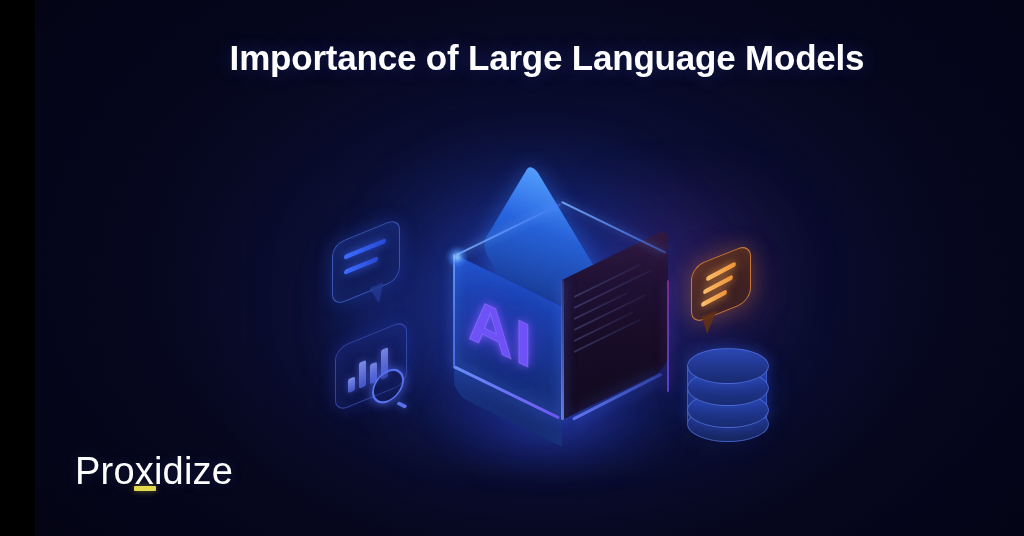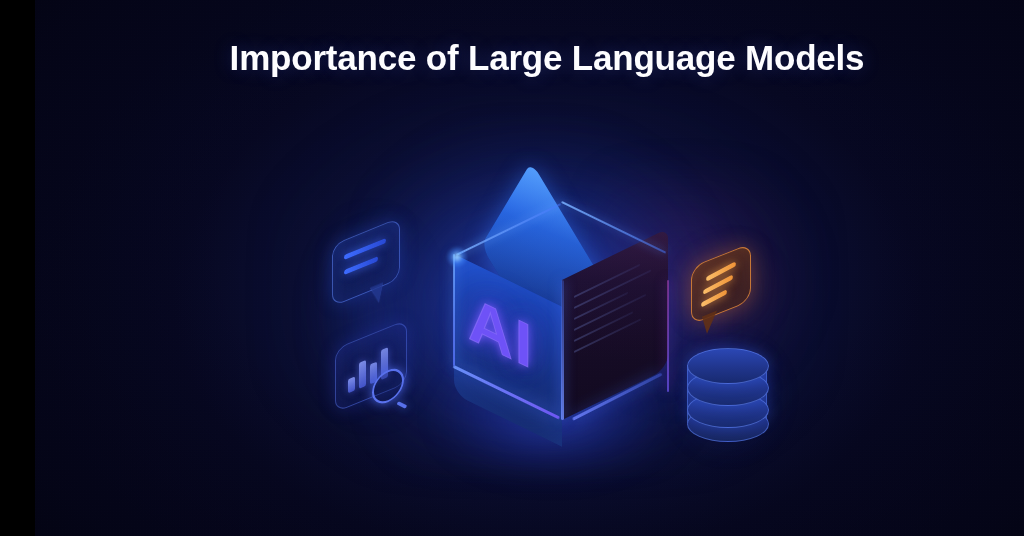--- a/index.html
+++ b/index.html
@@ -462,14 +462,15 @@
       <span class="disc d1"></span>
     </div>
 
   </div>
 
   <div class="bg-vignette"></div>
   <div class="bg-noise"></div>
 
   <div class="title">Importance of Large Language Models</div>
 
+  <div class="logo"><span>Pro</span><span class="u">x</span><span>idize</span></div>
 
 </div>
 
 </body></html>

